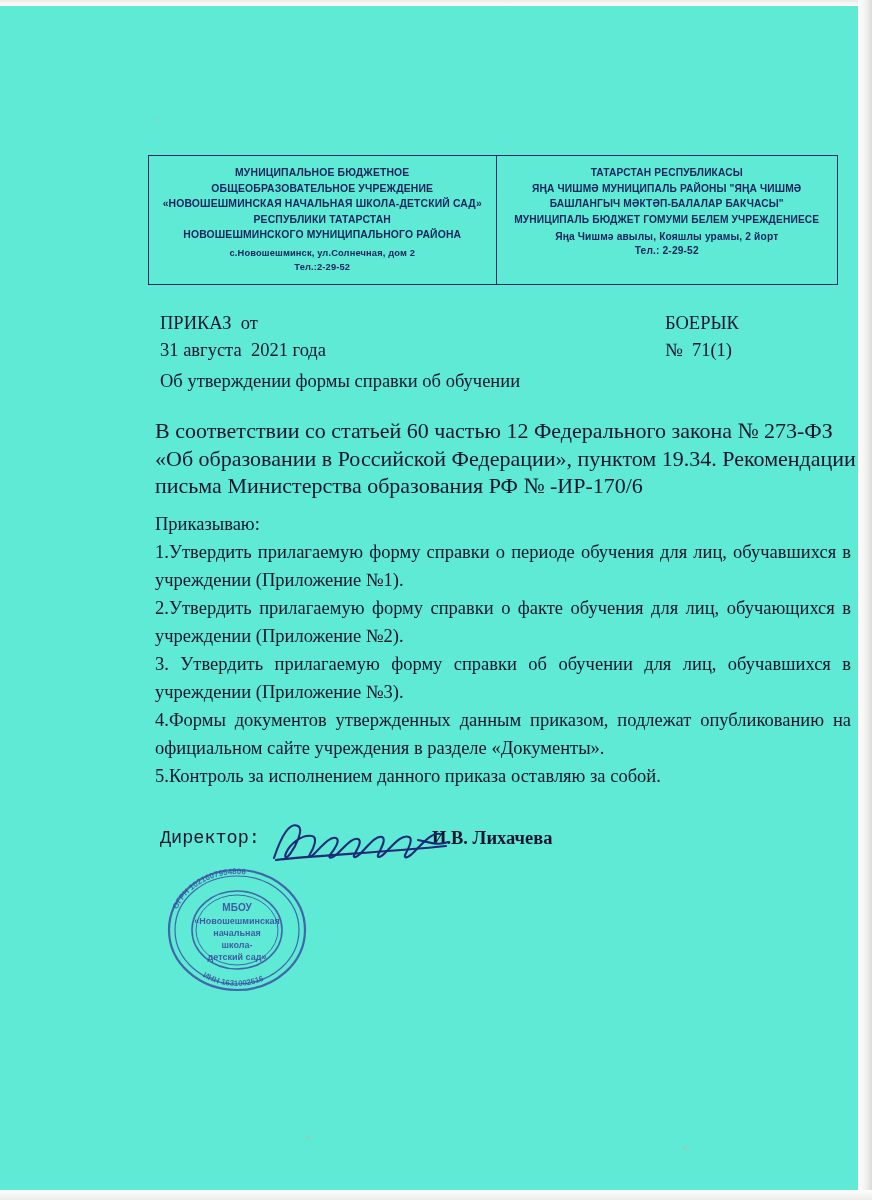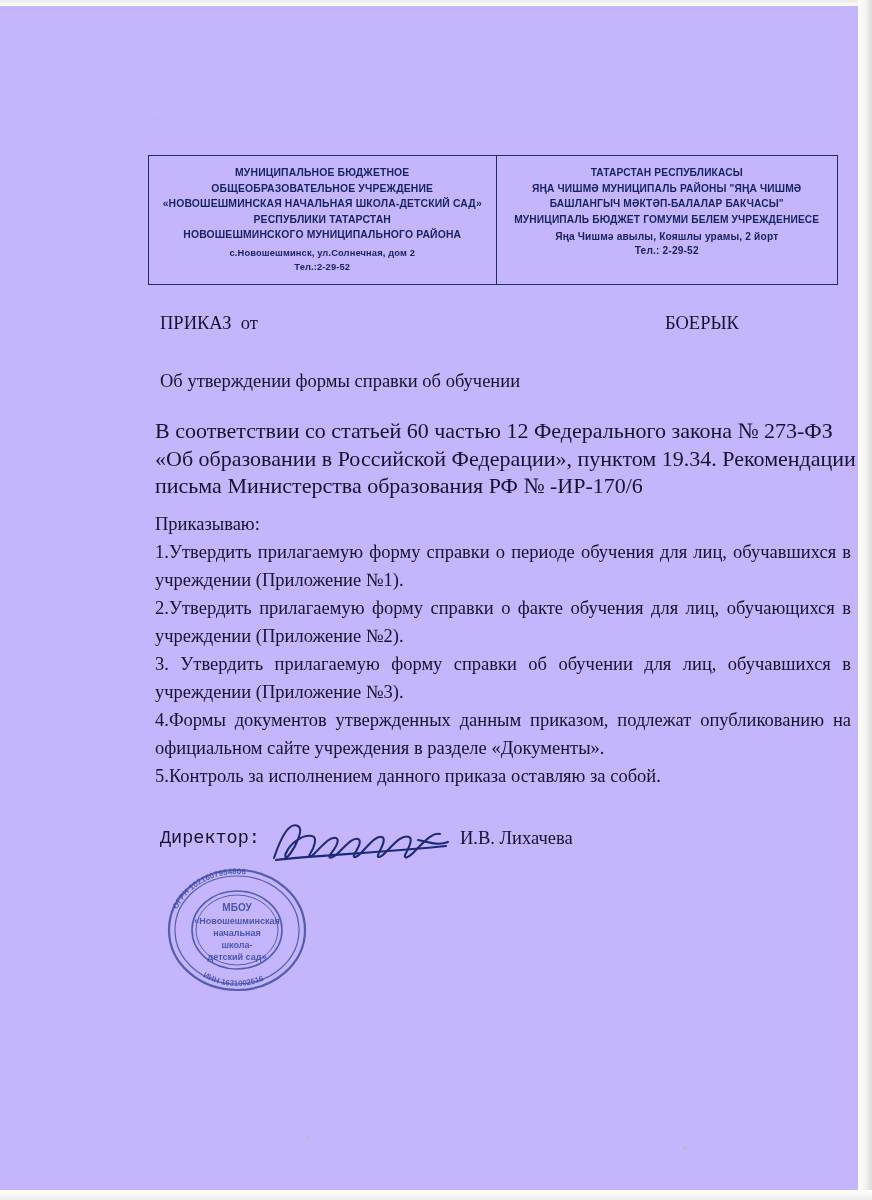--- a/index.html
+++ b/index.html
@@ -7,21 +7,21 @@
     padding: 0;
     background: #ffffff;
   }
   body {
     font-family: "Liberation Serif", serif;
   }
   .page {
     position: relative;
     width: 872px;
     height: 1200px;
-    background: #c4b5fd;
+    background: #5eead4;
     overflow: hidden;
   }
   
   .scan-edge-right {
     position: absolute;
     top: 0;
     right: 0;
     width: 14px;
     height: 1200px;
     background: linear-gradient(to right, #ffffff 0%, #f2f2f0 55%, #dcdcd8 100%);
@@ -167,24 +167,25 @@
     position: absolute;
     left: 160px;
     top: 828px;
     width: 600px;
     font-size: 18.5px;
     color: #14142c;
     font-family: Liberation Mono, monospace;
   }
   .sig-name {
     position: absolute;
-    left: 460px;
+    left: 432px;
     top: 828px;
     font-size: 18.5px;
     color: #14142c;
+    font-weight: bold;
   }
 
   
   .handwriting {
     position: absolute;
     left: 268px;
     top: 812px;
     width: 190px;
     height: 58px;
     pointer-events: none;
@@ -229,20 +230,23 @@
       <div class="lh-line">БАШЛАНГЫЧ МӘКТӘП-БАЛАЛАР БАКЧАСЫ"</div>
       <div class="lh-line">МУНИЦИПАЛЬ БЮДЖЕТ ГОМУМИ БЕЛЕМ УЧРЕЖДЕНИЕСЕ</div>
       <div class="lh-line small">Яңа Чишмә авылы,  Кояшлы урамы, 2 йорт</div>
       <div class="lh-line small2">Тел.: 2-29-52</div>
     </div>
   </div>
 
   <div class="order-row">
     <div class="line">
       <span class="order-left">ПРИКАЗ  от</span><span class="order-right">БОЕРЫК</span>
+    </div>
+    <div class="line">
+      <span class="order-left">31 августа  2021 года</span><span class="order-right">№  71(1)</span>
     </div>
   </div>
 
   <div class="subject">Об утверждении  формы справки  об обучении</div>
 
   <div class="preamble">
     <div>В соответствии  со статьей 60 частью 12  Федерального закона № 273-ФЗ</div>
     <div>«Об  образовании в Российской  Федерации», пунктом 19.34. Рекомендации</div>
     <div>письма Министерства образования РФ № -ИР-170/6</div>
   </div>

